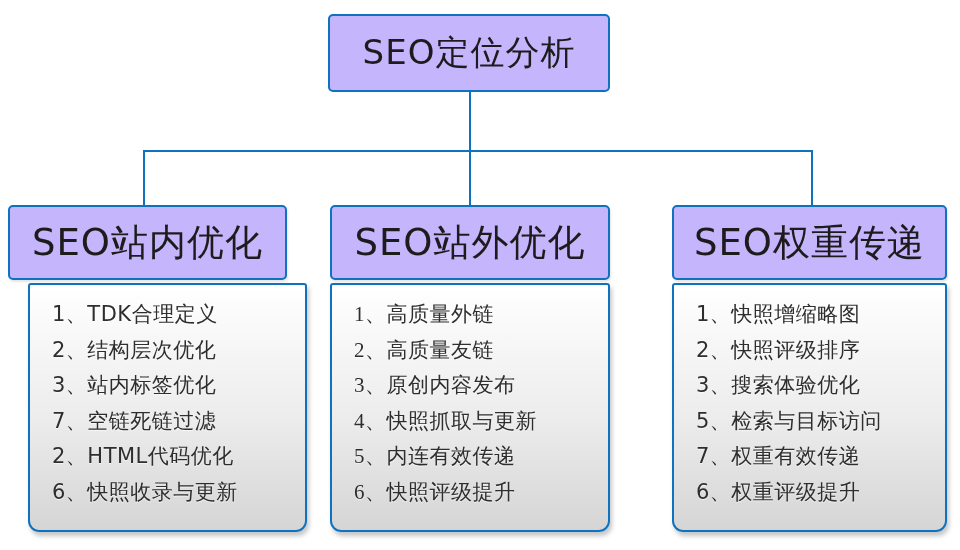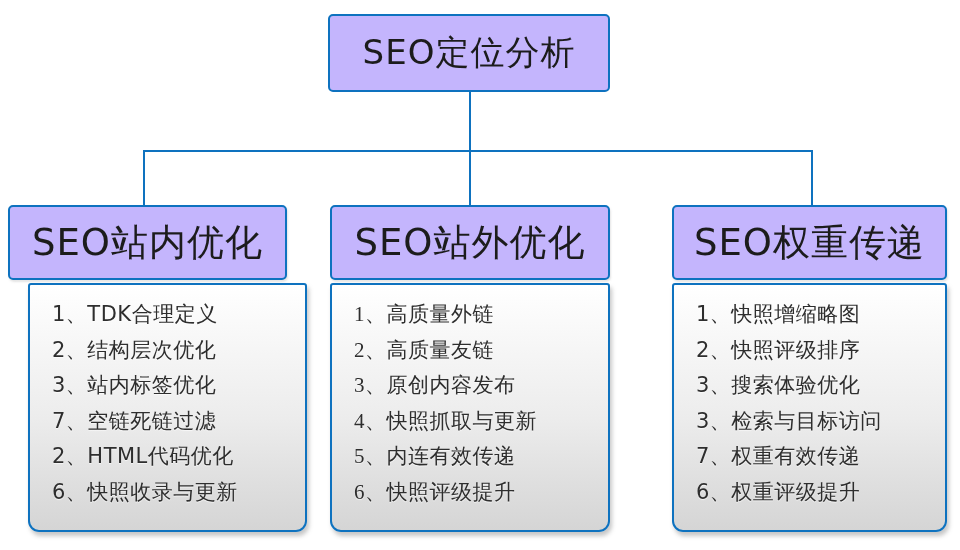--- a/index.html
+++ b/index.html
@@ -114,19 +114,19 @@
   </div>
 
   <div class="node header-node" id="col2-header">
     <span>SEO权重传递</span>
   </div>
   <div class="panel" id="col2-panel">
     <ul>
       <li>1、快照增缩略图</li>
       <li>2、快照评级排序</li>
       <li>3、搜索体验优化</li>
-      <li>3、检索与目标访问</li>
+      <li>5、检索与目标访问</li>
       <li>7、权重有效传递</li>
       <li>6、权重评级提升</li>
     </ul>
   </div>
 
 </div>
 
 </body></html>

